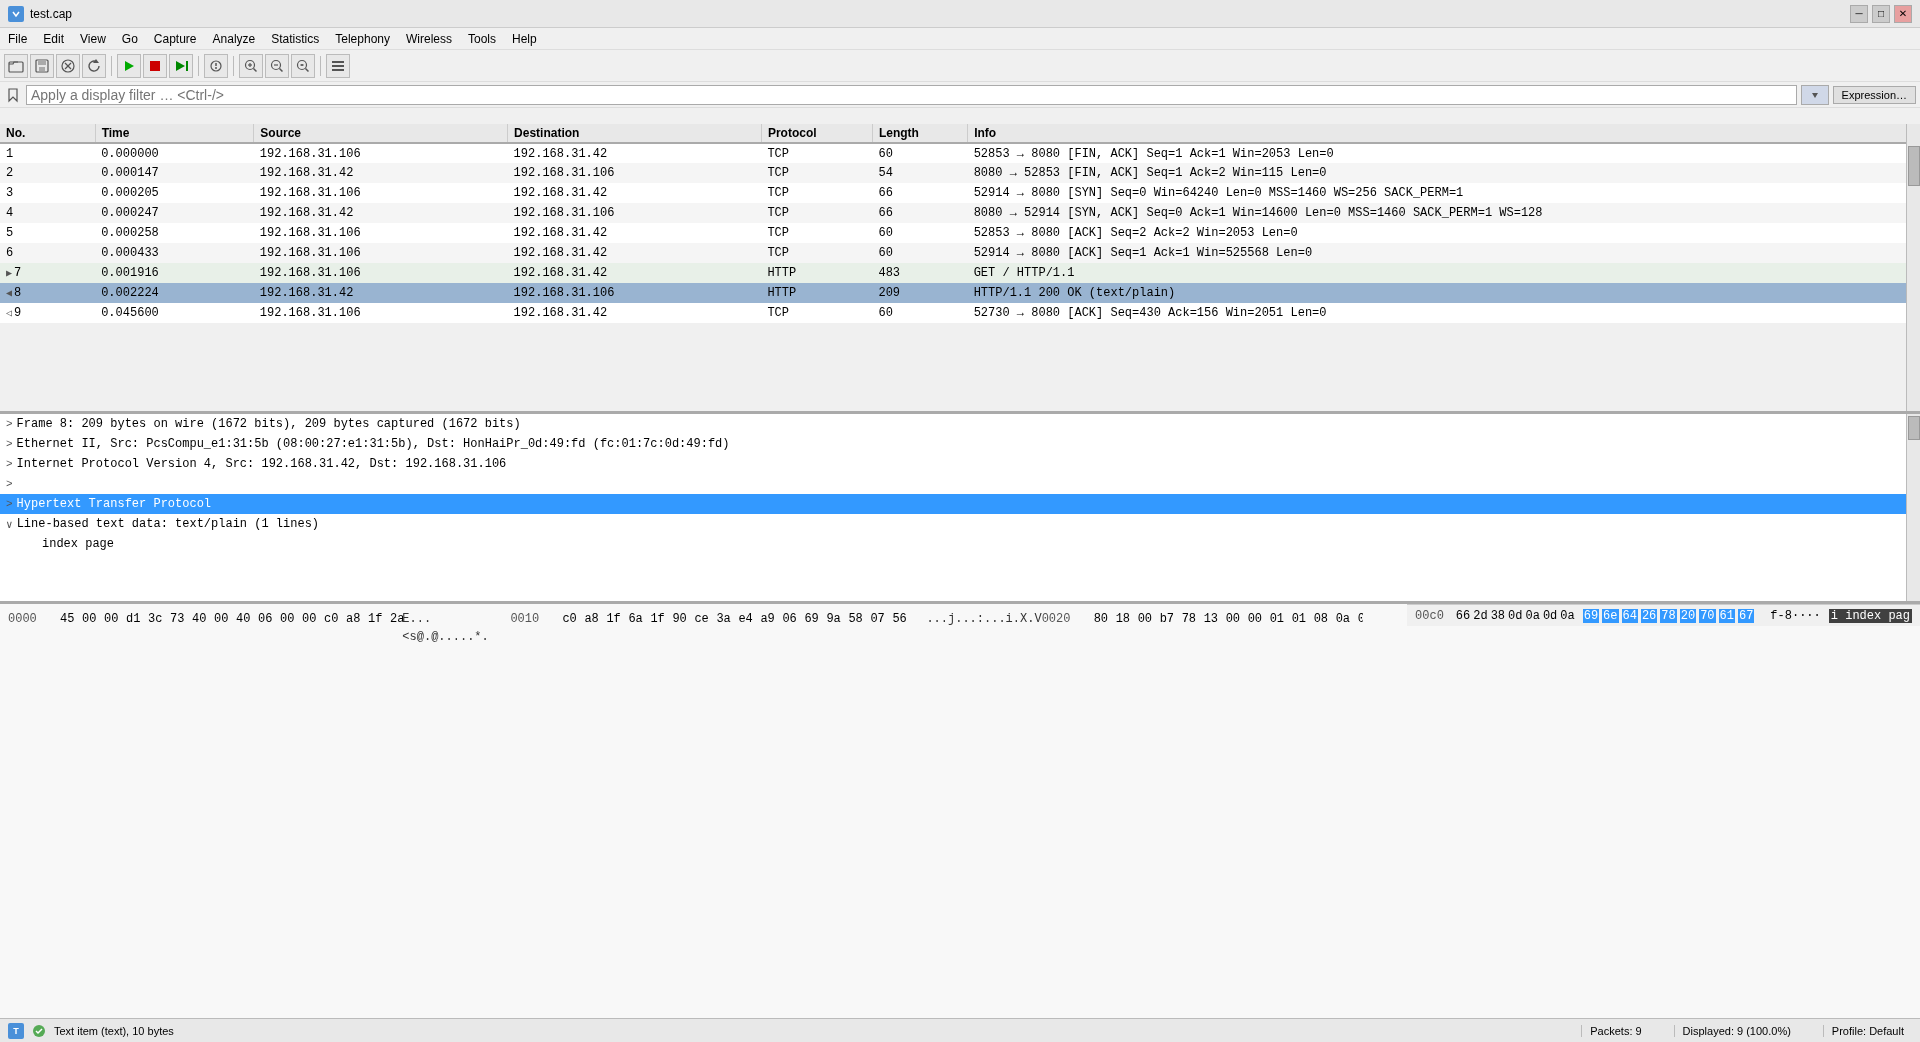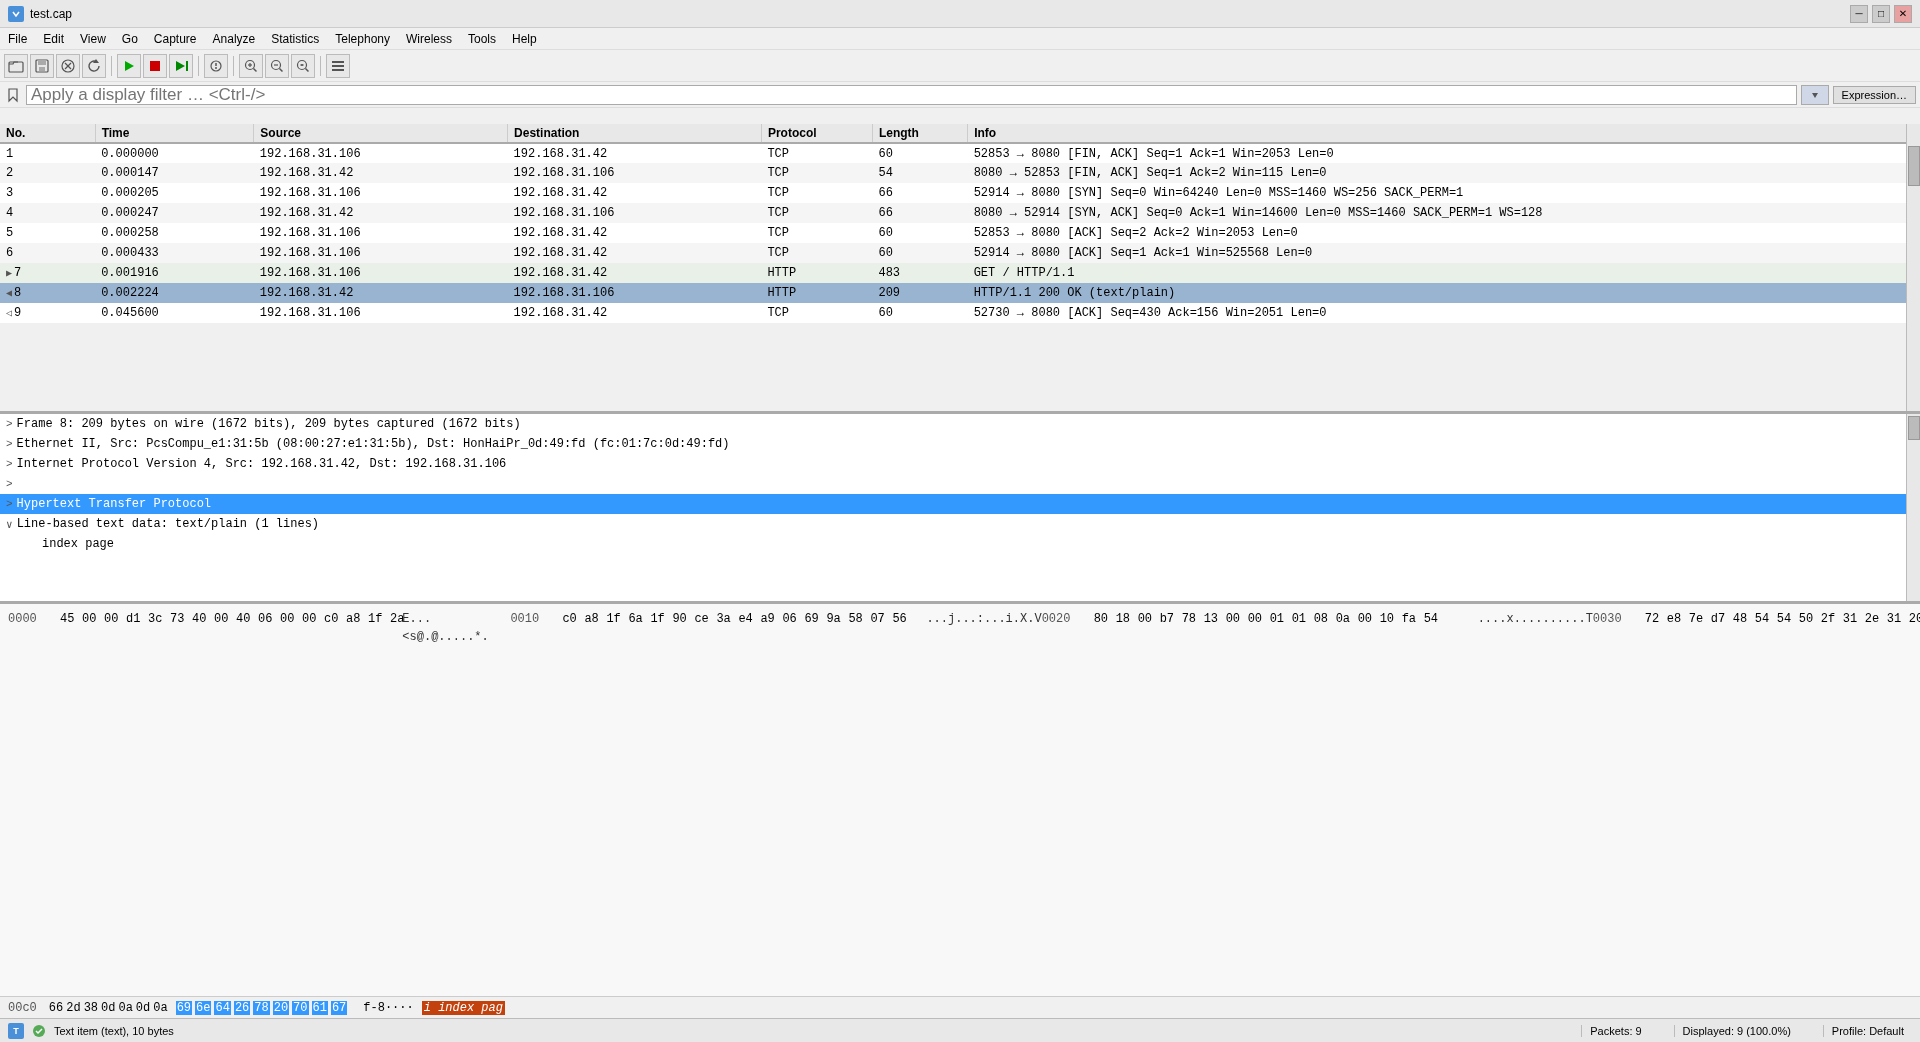--- a/index.html
+++ b/index.html
@@ -223,21 +223,21 @@
 
     
     #hex-panel {
       flex: 1;
       min-height: 0;
       background: #f8f8f8;
       font-family: 'Courier New', Courier, monospace;
       font-size: 12px;
       overflow: hidden;
       display: flex;
-      flex-direction: column;
+      flex-direction: row;
       gap: 44px;
     }
 
     #hex-content {
       flex: 1;
       display: flex;
       align-items: flex-start;
       padding: 4px 8px;
       overflow-y: auto;
     }
@@ -454,21 +454,21 @@
       </svg>
   </div>
 </div>
 
 <div id="filter-bar">
   <div style="display:flex;align-items:center;gap:2px;background:#f0f0f0;padding:1px;">
     <svg width="16" height="16" viewBox="0 0 16 16">
         <path d="M4 2 L12 2 L12 14 L8 10 L4 14 Z" fill="none" stroke="#555" stroke-width="1.2"></path>
       </svg>
   </div>
-  <input type="text" id="filter-input" style="flex: 1 1 0%; height: 20px; border: 1px solid rgb(170, 170, 170); background: white; padding: 0px 4px; font-size: 17px; font-family: Arial, sans-serif; color: rgb(136, 136, 136);" placeholder="Apply a display filter … &lt;Ctrl-/&gt;">
+  <input type="text" id="filter-input" style="flex: 1 1 0%; height: 20px; border: 1px solid rgb(170, 170, 170); background: white; padding: 0px 4px; font-size: 14px; font-family: Arial, sans-serif; color: rgb(136, 136, 136);" placeholder="Apply a display filter … &lt;Ctrl-/&gt;">
   <div id="filter-right">
     <div style="width:28px;height:20px;background:#d0d8e8;border:1px solid #aaa;display:flex;align-items:center;justify-content:center;">
       <svg width="12" height="12" viewBox="0 0 12 12">
           <polygon points="3,4 9,4 6,9" fill="#555"></polygon>
         </svg>
     </div>
     <button class="filter-btn">Expression…</button>
   </div>
 </div>
 
@@ -716,21 +716,21 @@
     <span style="background:#3399ff;color:white;padding:0 1px;margin-right:3px;">69</span>
     <span style="background:#3399ff;color:white;padding:0 1px;margin-right:3px;">6e</span>
     <span style="background:#3399ff;color:white;padding:0 1px;margin-right:3px;">64</span>
     <span style="background:#3399ff;color:white;padding:0 1px;margin-right:3px;">26</span>
     <span style="background:#3399ff;color:white;padding:0 1px;margin-right:3px;">78</span>
     <span style="background:#3399ff;color:white;padding:0 1px;margin-right:3px;">20</span>
     <span style="background:#3399ff;color:white;padding:0 1px;margin-right:3px;">70</span>
     <span style="background:#3399ff;color:white;padding:0 1px;margin-right:3px;">61</span>
     <span style="background:#3399ff;color:white;padding:0 1px;margin-right:16px;">67</span>
     <span style="margin-right:8px;">f-8····</span>
-    <span style="background:#c2410c;color:white;padding:0 2px;font-style:italic;">i index pag</span>
+    <span style="background:#404040;color:white;padding:0 2px;">i index pag</span>
   </div>
   </div>
 
 </div>
 
 <div id="status-bar">
   <div id="status-left">
     <div class="status-icon" style="background:#4a90d9;color:white;font-size:9px;font-weight:bold;width:16px;height:16px;border-radius:2px;display:flex;align-items:center;justify-content:center;">
       <span>T</span>
     </div>

